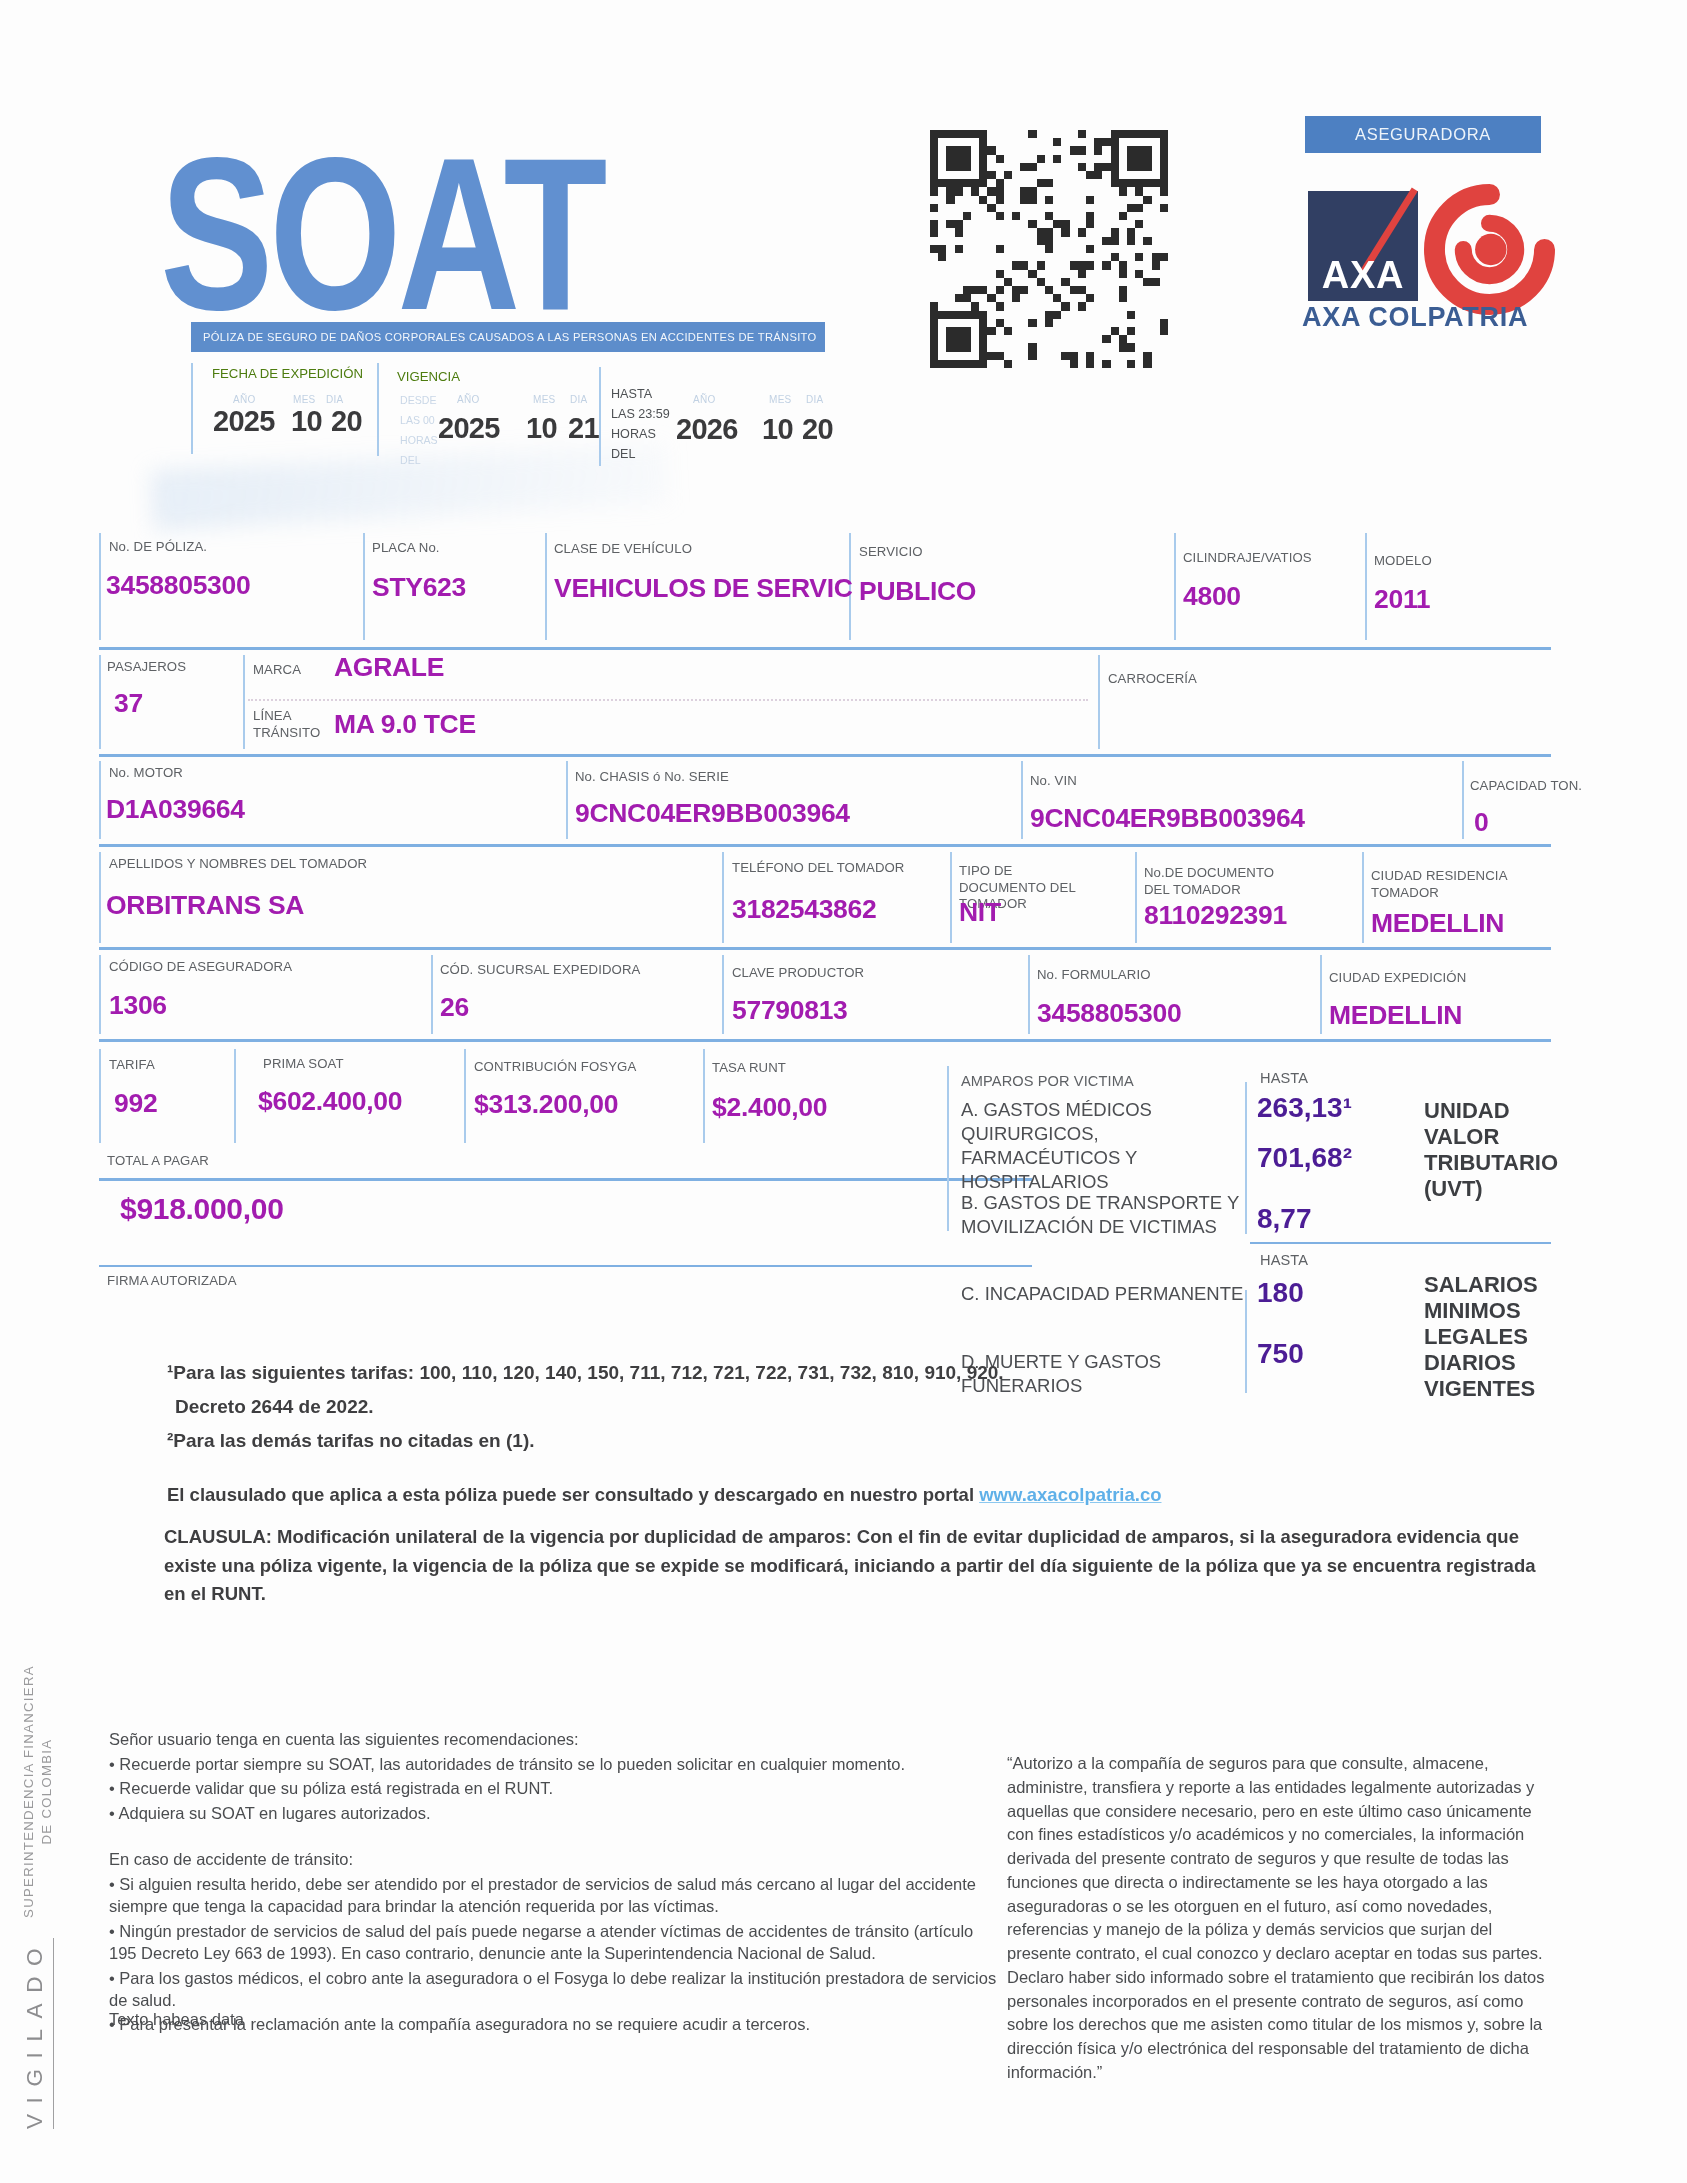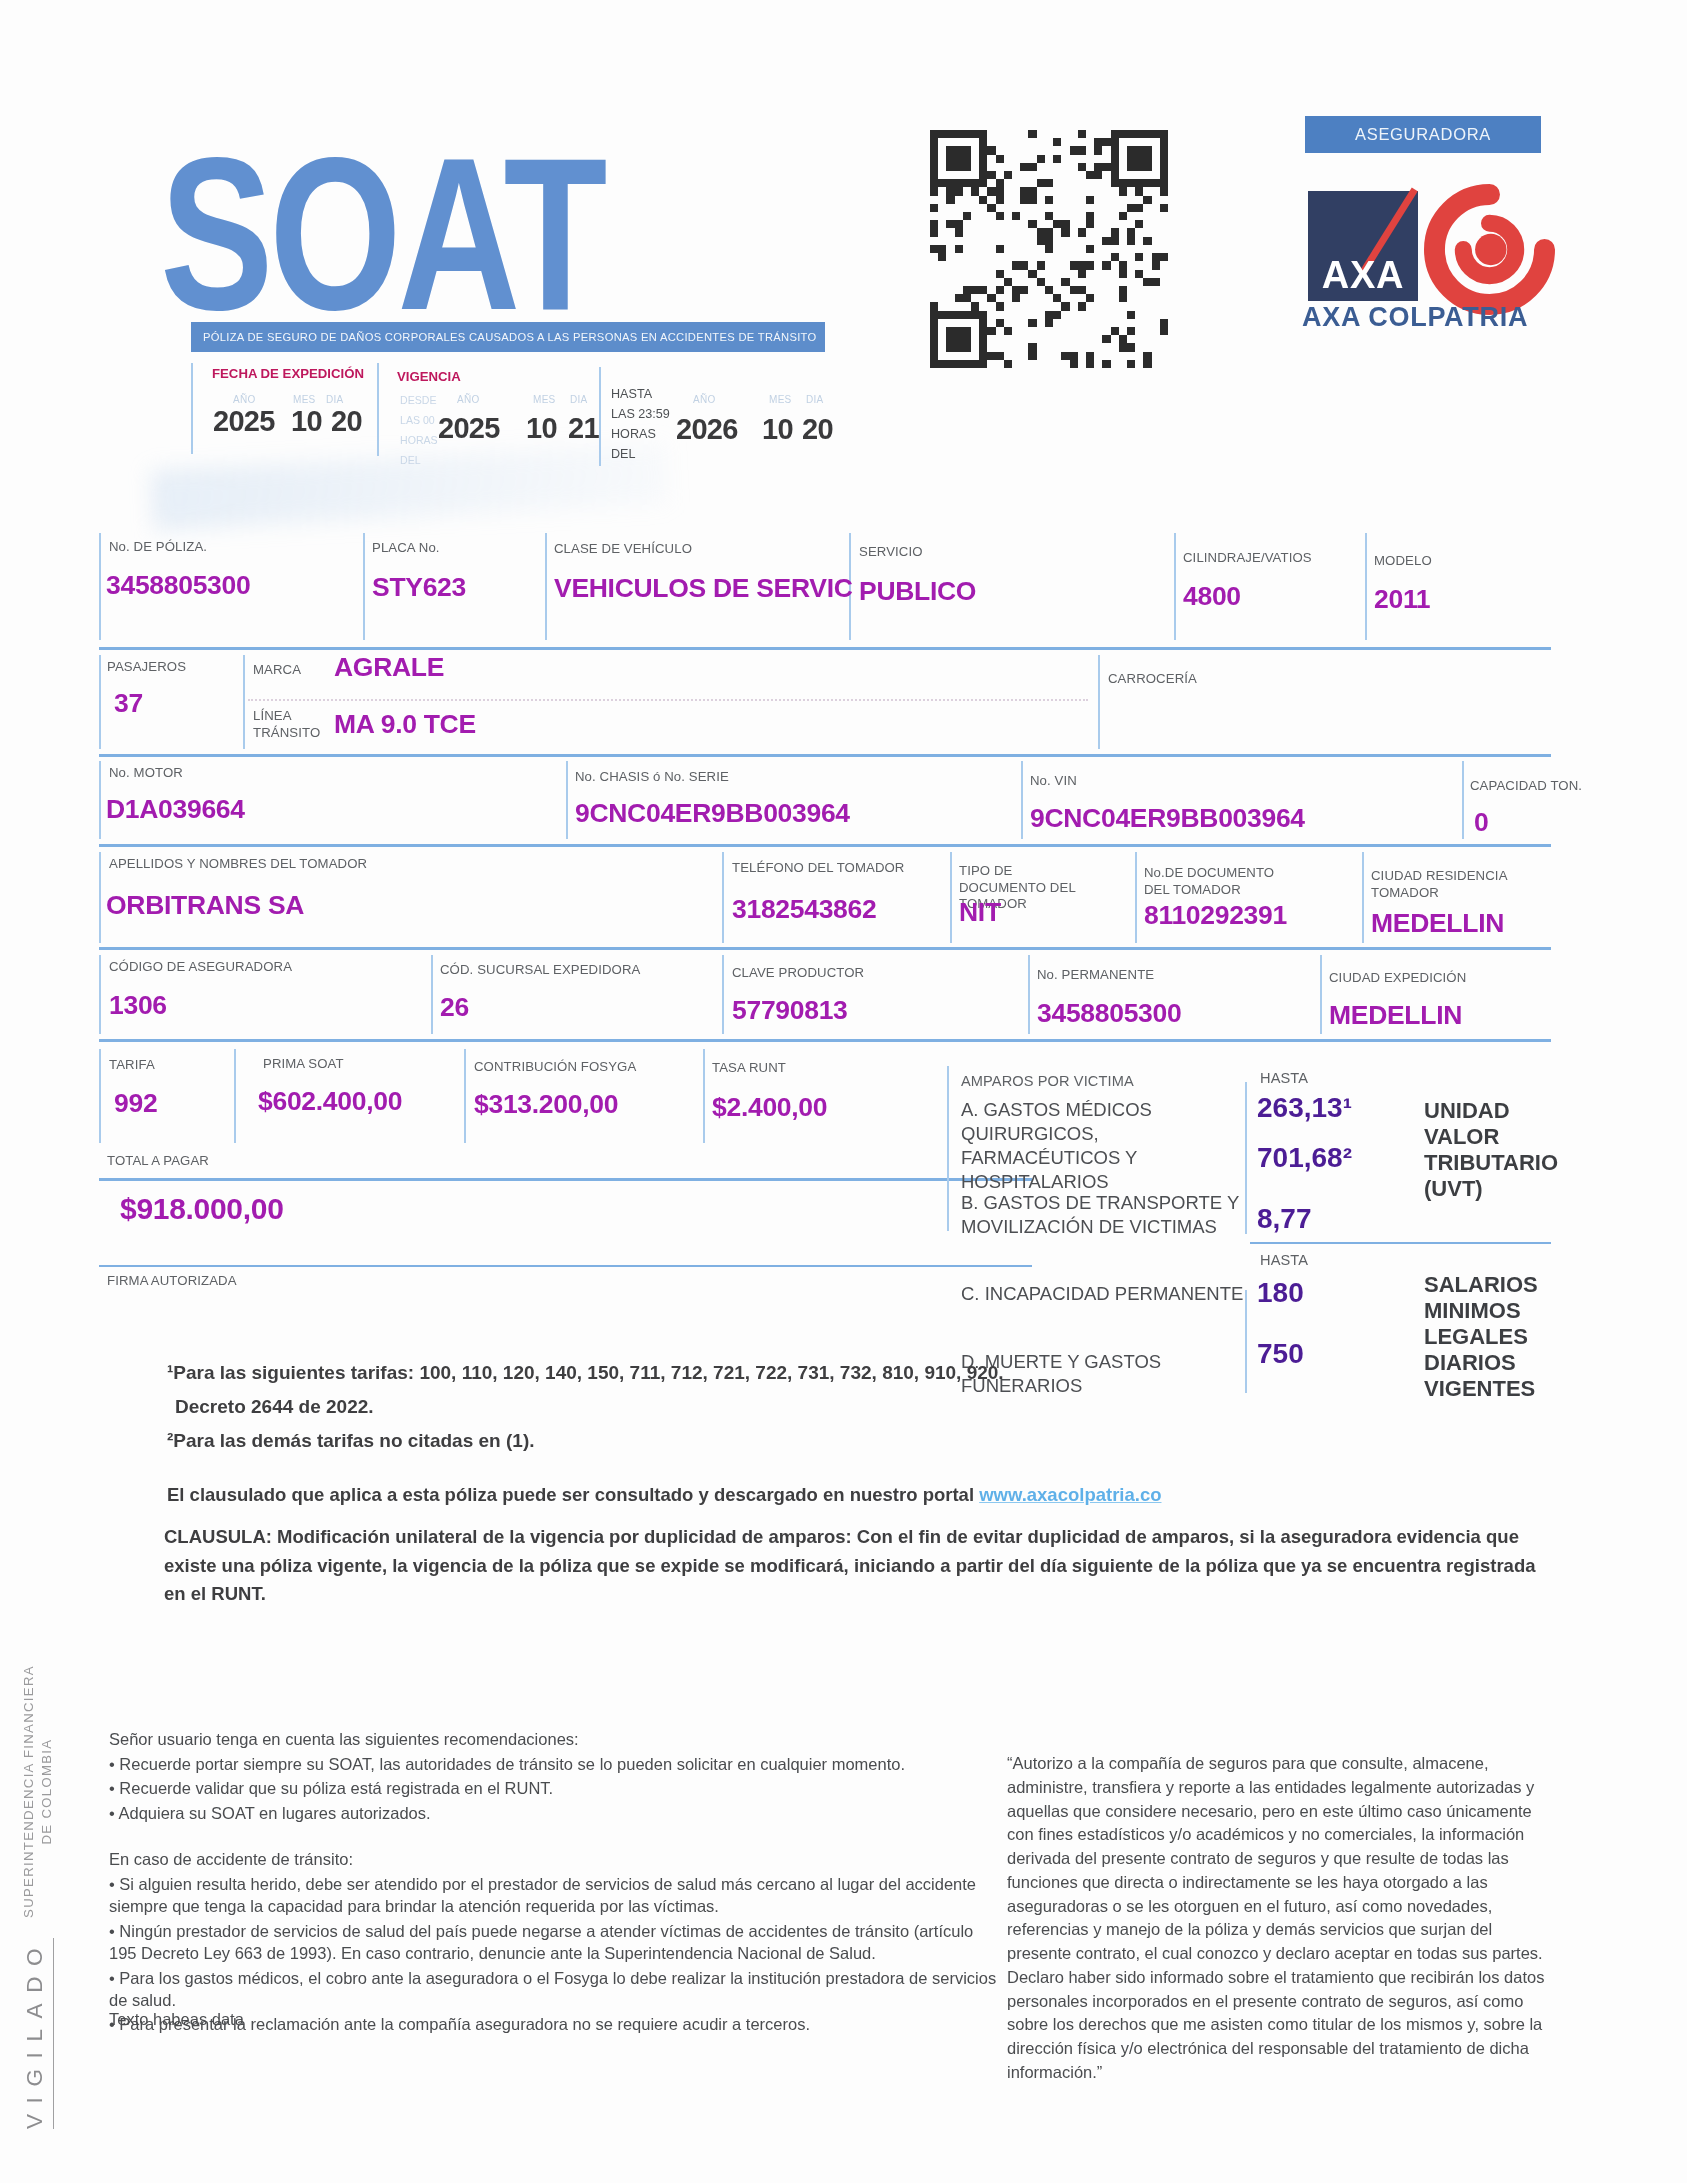--- a/index.html
+++ b/index.html
@@ -15,21 +15,21 @@
   .aseg-banner{position:absolute;left:1305px;top:116px;width:236px;height:37px;background:#4d80c2;
                color:#eef4fa;font-size:16.5px;letter-spacing:0.7px;display:flex;align-items:center;justify-content:center;}
   .axa-sq{position:absolute;left:1308px;top:191px;width:110px;height:110px;background:#313f63;}
   .axa-slash{position:absolute;left:77px;top:-9.3px;width:7.3px;height:99px;background:#e0433f;transform:rotate(32deg);}
   .axa-txt{position:absolute;left:0;right:0;bottom:4px;text-align:center;color:#ffffff;font-size:38px;font-weight:700;letter-spacing:0.7px;}
   .swirl{position:absolute;left:1424px;top:184px;width:131px;height:138px;}
   .axa-name{position:absolute;left:1302px;top:302px;font-size:27px;font-weight:700;color:#3b5d93;letter-spacing:0.7px;white-space:nowrap;}
   .smudge{position:absolute;left:152px;top:457px;width:516px;height:60px;transform:rotate(-3deg);
           background:linear-gradient(100deg,rgba(170,200,232,.28),rgba(205,222,242,.10));filter:blur(10.6px);}
   
-  .sec-title{position:absolute;font-size:13.2px;font-weight:700;color:#be185d;white-space:nowrap;}
+  .sec-title{position:absolute;font-size:13.2px;font-weight:400;color:#4d7c0f;white-space:nowrap;}
   .faint{position:absolute;font-size:10px;color:#c1d1e3;white-space:nowrap;letter-spacing:0.3px;}
   .faintline{position:absolute;font-size:10.6px;color:#c9d7e7;white-space:nowrap;}
   .darkline{position:absolute;font-size:12.6px;color:#4e5154;white-space:nowrap;}
   .datev{position:absolute;font-size:29px;font-weight:700;color:#3a3a3c;white-space:nowrap;letter-spacing:-0.7px;}
   
   .lbl{position:absolute;font-size:13.2px;color:#5e6165;white-space:nowrap;letter-spacing:0.1px;}
   .lblw{white-space:normal;line-height:1.25;}
   .val{position:absolute;font-size:26.5px;font-weight:700;color:#a21caf;white-space:nowrap;letter-spacing:-0.3px;}
   .vline{position:absolute;width:2px;background:#a9cbec;}
   .hline{position:absolute;height:2.6px;background:#7fb0e2;}
@@ -446,21 +446,21 @@
   <div class="vline" style="left:431px;top:955px;height:79px;"></div>
   <div class="vline" style="left:722px;top:955px;height:79px;"></div>
   <div class="vline" style="left:1028px;top:955px;height:79px;"></div>
   <div class="vline" style="left:1320px;top:955px;height:79px;"></div>
   <div class="lbl" style="left:109px;top:959px;">CÓDIGO DE ASEGURADORA</div>
   <div class="val" style="left:109px;top:990px;">1306</div>
   <div class="lbl" style="left:440px;top:962px;">CÓD. SUCURSAL EXPEDIDORA</div>
   <div class="val" style="left:440px;top:992px;">26</div>
   <div class="lbl" style="left:732px;top:965px;">CLAVE PRODUCTOR</div>
   <div class="val" style="left:732px;top:995px;">57790813</div>
-  <div class="lbl" style="left:1037px;top:967px;">No. PERMANENTE</div>
+  <div class="lbl" style="left:1037px;top:967px;">No. FORMULARIO</div>
   <div class="val" style="left:1037px;top:998px;">3458805300</div>
   <div class="lbl" style="left:1329px;top:970px;">CIUDAD EXPEDICIÓN</div>
   <div class="val" style="left:1329px;top:1000px;">MEDELLIN</div>
   <div class="hline" style="left:99px;top:1039px;width:1452px;"></div>
 
   <div class="vline" style="left:99px;top:1049px;height:94px;"></div>
   <div class="vline" style="left:234px;top:1049px;height:94px;"></div>
   <div class="vline" style="left:464px;top:1049px;height:94px;"></div>
   <div class="vline" style="left:703px;top:1049px;height:94px;"></div>
   <div class="lbl" style="left:109px;top:1057px;">TARIFA</div>

